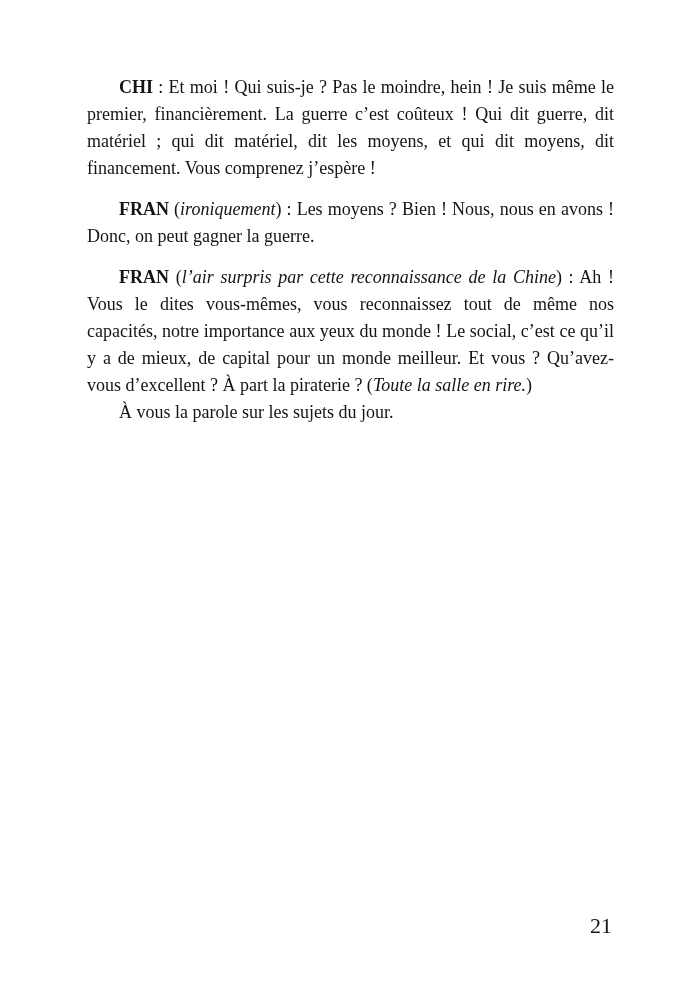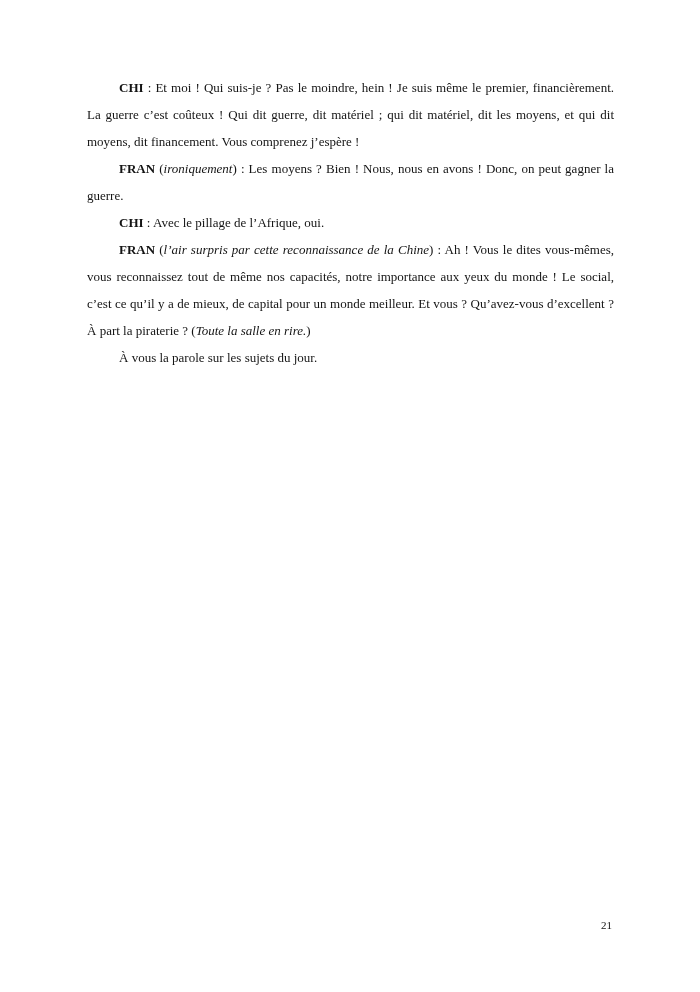--- a/index.html
+++ b/index.html
@@ -15,45 +15,45 @@
     background: #ffffff;
     font-family: "Liberation Serif", serif;
     color: #141414;
     overflow: hidden;
   }
   .text-block {
     position: absolute;
     left: 87px;
     top: 74px;
     width: 527px;
-    font-size: 13px;
+    font-size: 18px;
     line-height: 27px;
     text-align: justify;
   }
   .para {
     margin: 0;
     text-indent: 32px;
   }
   .para.gap {
+    margin-top: 14px;
   }
   .b { font-weight: bold; }
   .i { font-style: italic; }
   .page-number {
     position: absolute;
     top: 912px;
     right: 88px;
-    font-size: 11px;
+    font-size: 22px;
     line-height: 27px;
   }
 </style>
 </head>
 <body>
 
 <div class="page">
   <div class="text-block" id="text-block">
       <p class="para"><span class="b">CHI</span><span> : Et moi ! Qui suis-je ? Pas le moindre, hein ! Je suis même le premier, financièrement. La guerre c’est coûteux ! Qui dit guerre, dit matériel ; qui dit matériel, dit les moyens, et qui dit moyens, dit financement. Vous comprenez j’espère !</span></p>
       <p class="para gap"><span class="b">FRAN</span><span> (</span><span class="i">ironiquement</span><span>) :  Les moyens ? Bien !  Nous, nous en avons ! Donc, on peut gagner la guerre.</span></p>
-      <p class="para gap"><span class="b">CHI</span><span> : Avec le pillage de l’Afrique, oui.</span></p>
       <p class="para gap"><span class="b">FRAN</span><span> (</span><span class="i">l’air surpris par cette reconnaissance de la Chine</span><span>) : Ah ! Vous le dites vous-mêmes, vous reconnaissez tout de même nos capacités, notre importance aux yeux du monde ! Le social, c’est ce qu’il y a de mieux, de capital pour un monde meilleur. Et vous ? Qu’avez-vous d’excellent ? À part la piraterie ? (</span><span class="i">Toute la salle en rire.</span><span>)</span></p>
       <p class="para"><span>À vous la parole sur les sujets du jour.</span></p>
     </div>
   <div class="page-number">21</div>
 </div>
 
 </body></html>

